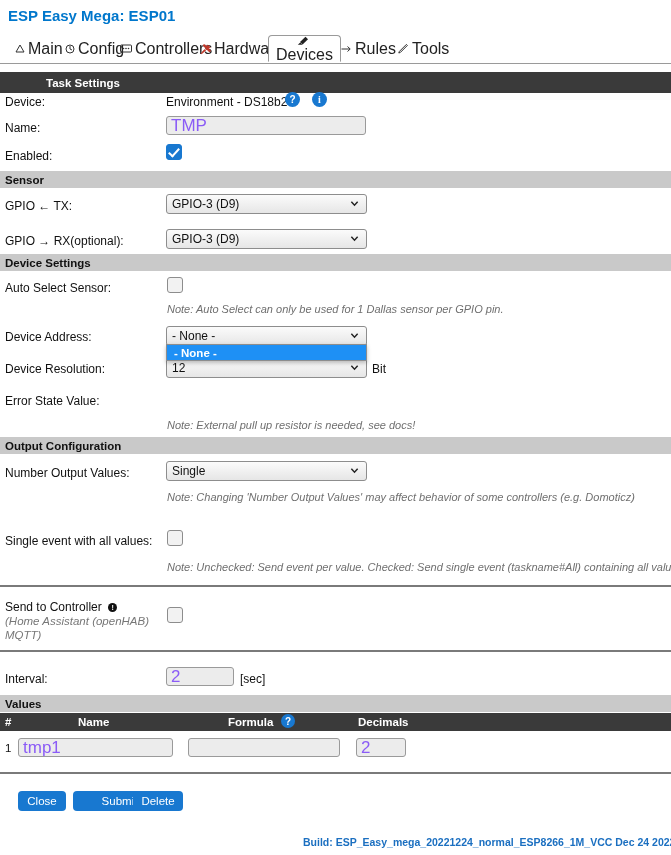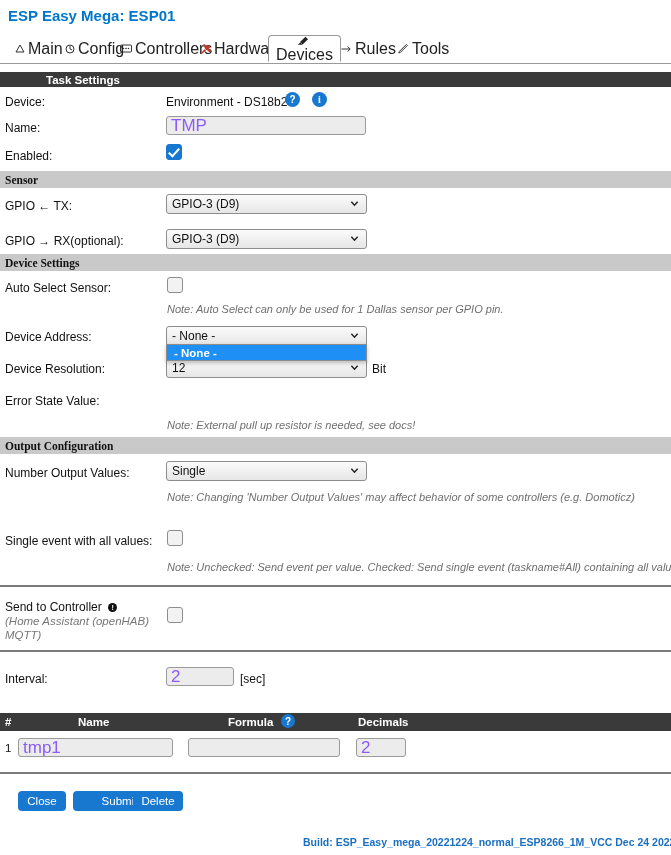--- a/index.html
+++ b/index.html
@@ -45,31 +45,31 @@
     z-index:3;
   }
   .tab .ticon{
     display:inline-block;margin-right:3px;line-height:1;
     font-size:11px;
   }
   .ticon svg{display:block;}
 
   
   .sec-dark{
-    position:absolute;left:0;width:671px;height:15px;
+    position:absolute;left:0;width:671px;height:21px;
     background:#3a3a3a;color:#fff;
     font-size:11.5px;font-weight:bold;
     display:flex;align-items:center;
   }
   .sec-dark .lbl{padding-left:46px;}
   .sec-grey{
     position:absolute;left:0;width:671px;height:17px;
     background:#c9c9c9;color:#111;
     font-size:11.5px;font-weight:bold;
-    display:flex;align-items:center;font-family:Liberation Serif, serif;
+    display:flex;align-items:center;
   }
   .sec-grey .lbl{padding-left:5px;}
 
   
   .lab{
     position:absolute;left:5px;
     font-size:12px;color:#111;
     white-space:nowrap;
   }
   .lab-wrap{
@@ -378,20 +378,23 @@
     <div class="italic-grey">MQTT)</div>
   </div>
   <div class="cbx" style="left:167px;top:607px;"></div>
 
   <div class="hr" style="top:650px;"></div>
 
   <div class="lab" style="top:672px;">Interval:</div>
   <input class="txt" style="left: 166px; top: 667px; width: 68px;" value="2">
   <div class="lab" style="left:240px;top:672px;">[sec]</div>
 
+  <div class="sec-grey" style="top:695px;">
+    <span class="lbl">Values</span>
+  </div>
 
   <div class="vhead" style="top:713px;">
     <span style="left:5px;">#</span>
     <span style="left:78px;">Name</span>
     <span style="left:228px;">Formula</span>
     <span style="left:358px;">Decimals</span>
   </div>
   <div class="badge q" style="left:281px;top:714px;width:14px;height:14px;">?</div>
 
   <div class="vrow-num" style="left:5px;top:742px;">1</div>

